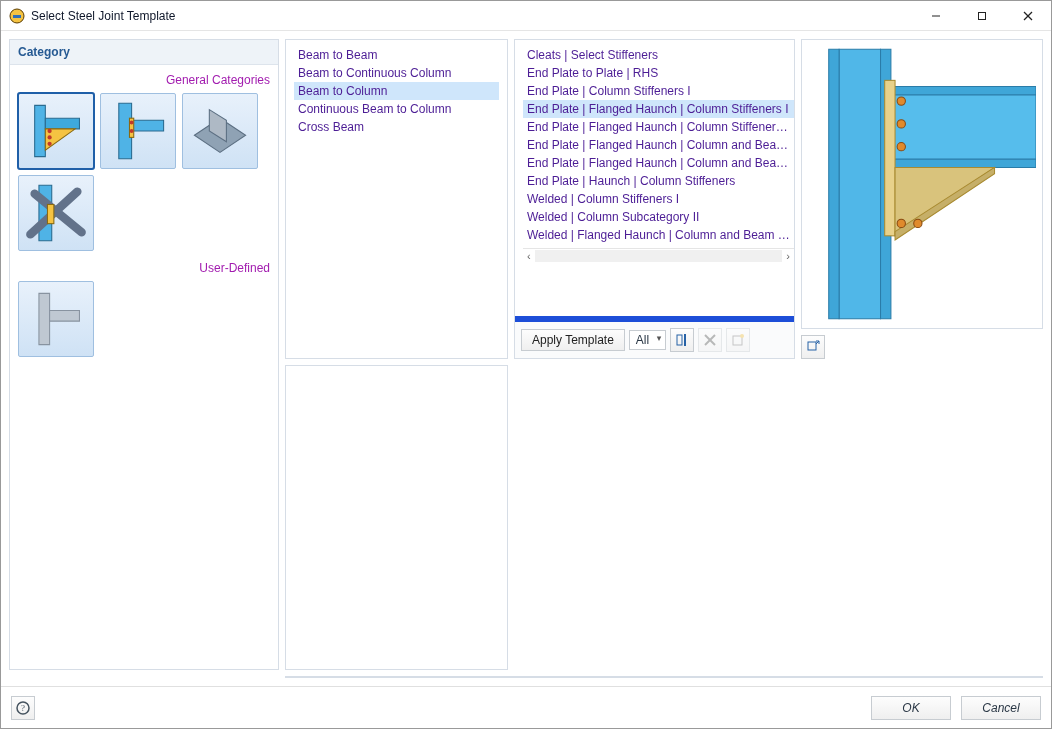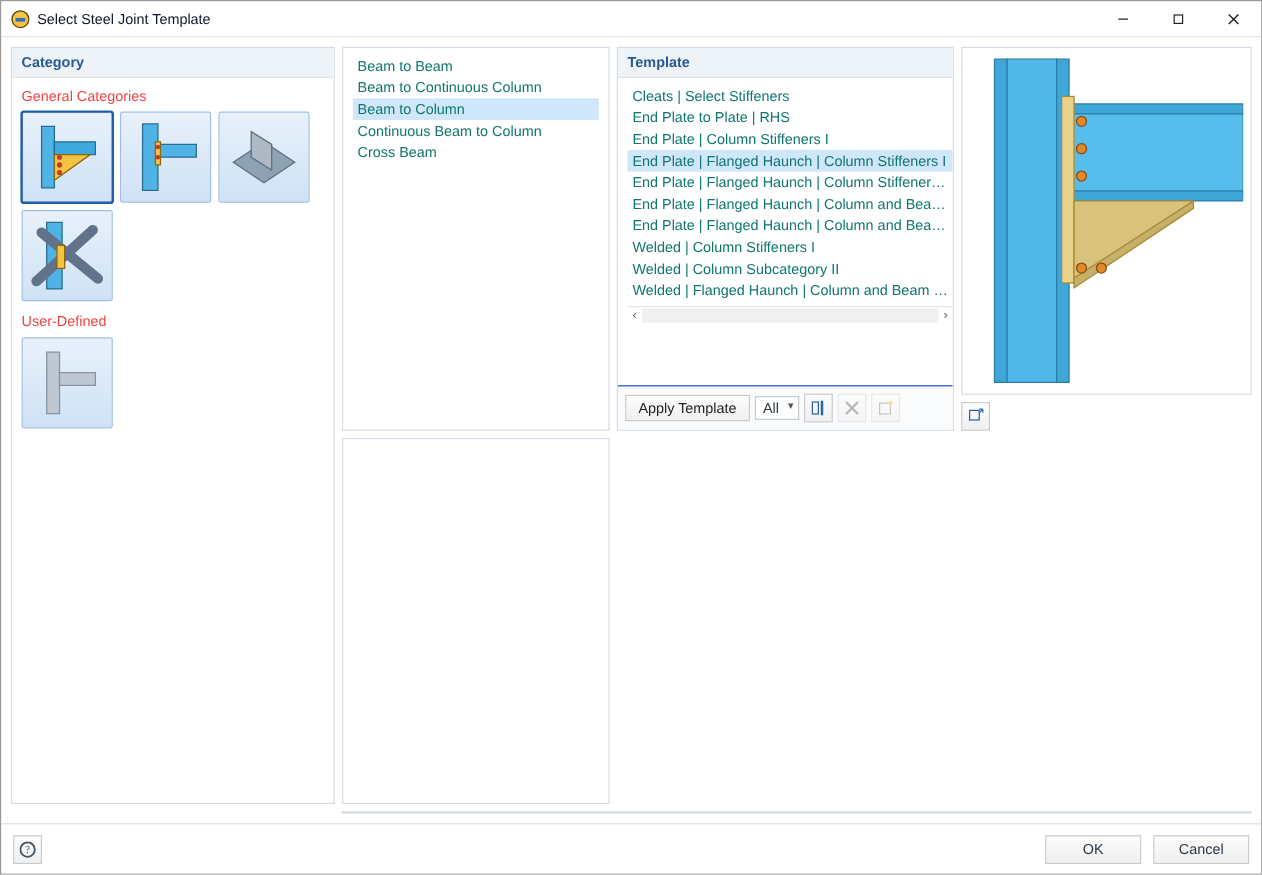--- a/index.html
+++ b/index.html
@@ -66,22 +66,23 @@
   }
   .panel-body {
     flex: 1;
     padding: 6px 8px;
     overflow: auto;
   }
 
   
   .category-panel  { grid-row: 1 / span 2; }
   .cat-section-label {
-    color: #ef4444;
+    color: #a21caf;
     margin: 2px 0 6px;
+    text-align: right;
   }
   .thumb-grid {
     display: flex; flex-wrap: wrap; gap: 6px;
     max-width: 260px;
     margin-bottom: 10px;
   }
   .thumb {
     width: 76px; height: 76px;
     background: linear-gradient(#e8f1fb, #cfe2f5);
     border: 1px solid #9fbfe0;
@@ -93,21 +94,21 @@
     outline: 2px solid #1f5fa8;
     outline-offset: -1px;
   }
 
   
   .list {
     list-style: none; margin: 0; padding: 0;
   }
   .list-item {
     padding: 2px 4px;
-    color: #0f766e;
+    color: #4c1d95;
     cursor: default;
     white-space: nowrap;
     overflow: hidden;
     text-overflow: ellipsis;
   }
   .list-item.selected {
     background: #cfe6fb;
   }
 
   
@@ -141,21 +142,21 @@
     display: flex; align-items: center; justify-content: center;
     overflow: hidden;
     padding: 6px;
   }
   .right-thumb svg { width: 100%; height: 100%; }
 
   
   .template-actions {
     display: flex; align-items: center; gap: 4px;
     padding: 6px;
-    border-top: 1px solid #1d4ed8;
+    border-top: 6px solid #1d4ed8;
     background: #fafbfc;
   }
   .btn {
     border: 1px solid #c7ccd1;
     background: linear-gradient(#fdfdfd, #efefef);
     padding: 3px 10px;
     font-size: 12px;
     color: #222;
     cursor: default;
   }
@@ -204,21 +205,21 @@
     width: 24px; height: 24px;
     border: 1px solid #c7ccd1;
     background: linear-gradient(#fdfdfd, #efefef);
     display: flex; align-items: center; justify-content: center;
   }
   .footer .spacer { flex: 1; }
   .footer .dlg-btn {
     width: 80px; height: 24px;
     border: 1px solid #c7ccd1;
     background: linear-gradient(#fdfdfd, #efefef);
-    display: flex; align-items: center; justify-content: center;
+    display: flex; align-items: center; justify-content: center; font-style: italic;
   }
 
 </style>
 </head>
 <body>
 
 <div class="window">
 
   <div class="titlebar">
     <span class="app-icon">
@@ -307,30 +308,30 @@
           <li class="list-item selected">Beam to Column</li>
           <li class="list-item">Continuous Beam to Column</li>
           <li class="list-item">Cross Beam</li>
         </ul>
       </div>
     </div>
 
     <div class="right-top">
 
       <div class="panel template-panel">
-        <div class="panel-header">Template</div>
         <div class="template-list-wrap">
           <ul class="list">
             <li class="list-item">Cleats | Select Stiffeners</li>
             <li class="list-item">End Plate to Plate | RHS</li>
             <li class="list-item">End Plate | Column Stiffeners I</li>
             <li class="list-item selected">End Plate | Flanged Haunch | Column Stiffeners I</li>
             <li class="list-item">End Plate | Flanged Haunch | Column Stiffeners II</li>
             <li class="list-item">End Plate | Flanged Haunch | Column and Beam Stiffeners I</li>
             <li class="list-item">End Plate | Flanged Haunch | Column and Beam Stiffeners II</li>
+            <li class="list-item">End Plate | Haunch | Column Stiffeners</li>
             <li class="list-item">Welded | Column Stiffeners I</li>
             <li class="list-item">Welded | Column Subcategory II</li>
             <li class="list-item">Welded | Flanged Haunch | Column and Beam Stiffeners</li>
           </ul>
           <div class="template-scroll">
             <span>‹</span>
             <div class="track"></div>
             <span>›</span>
           </div>
         </div>

